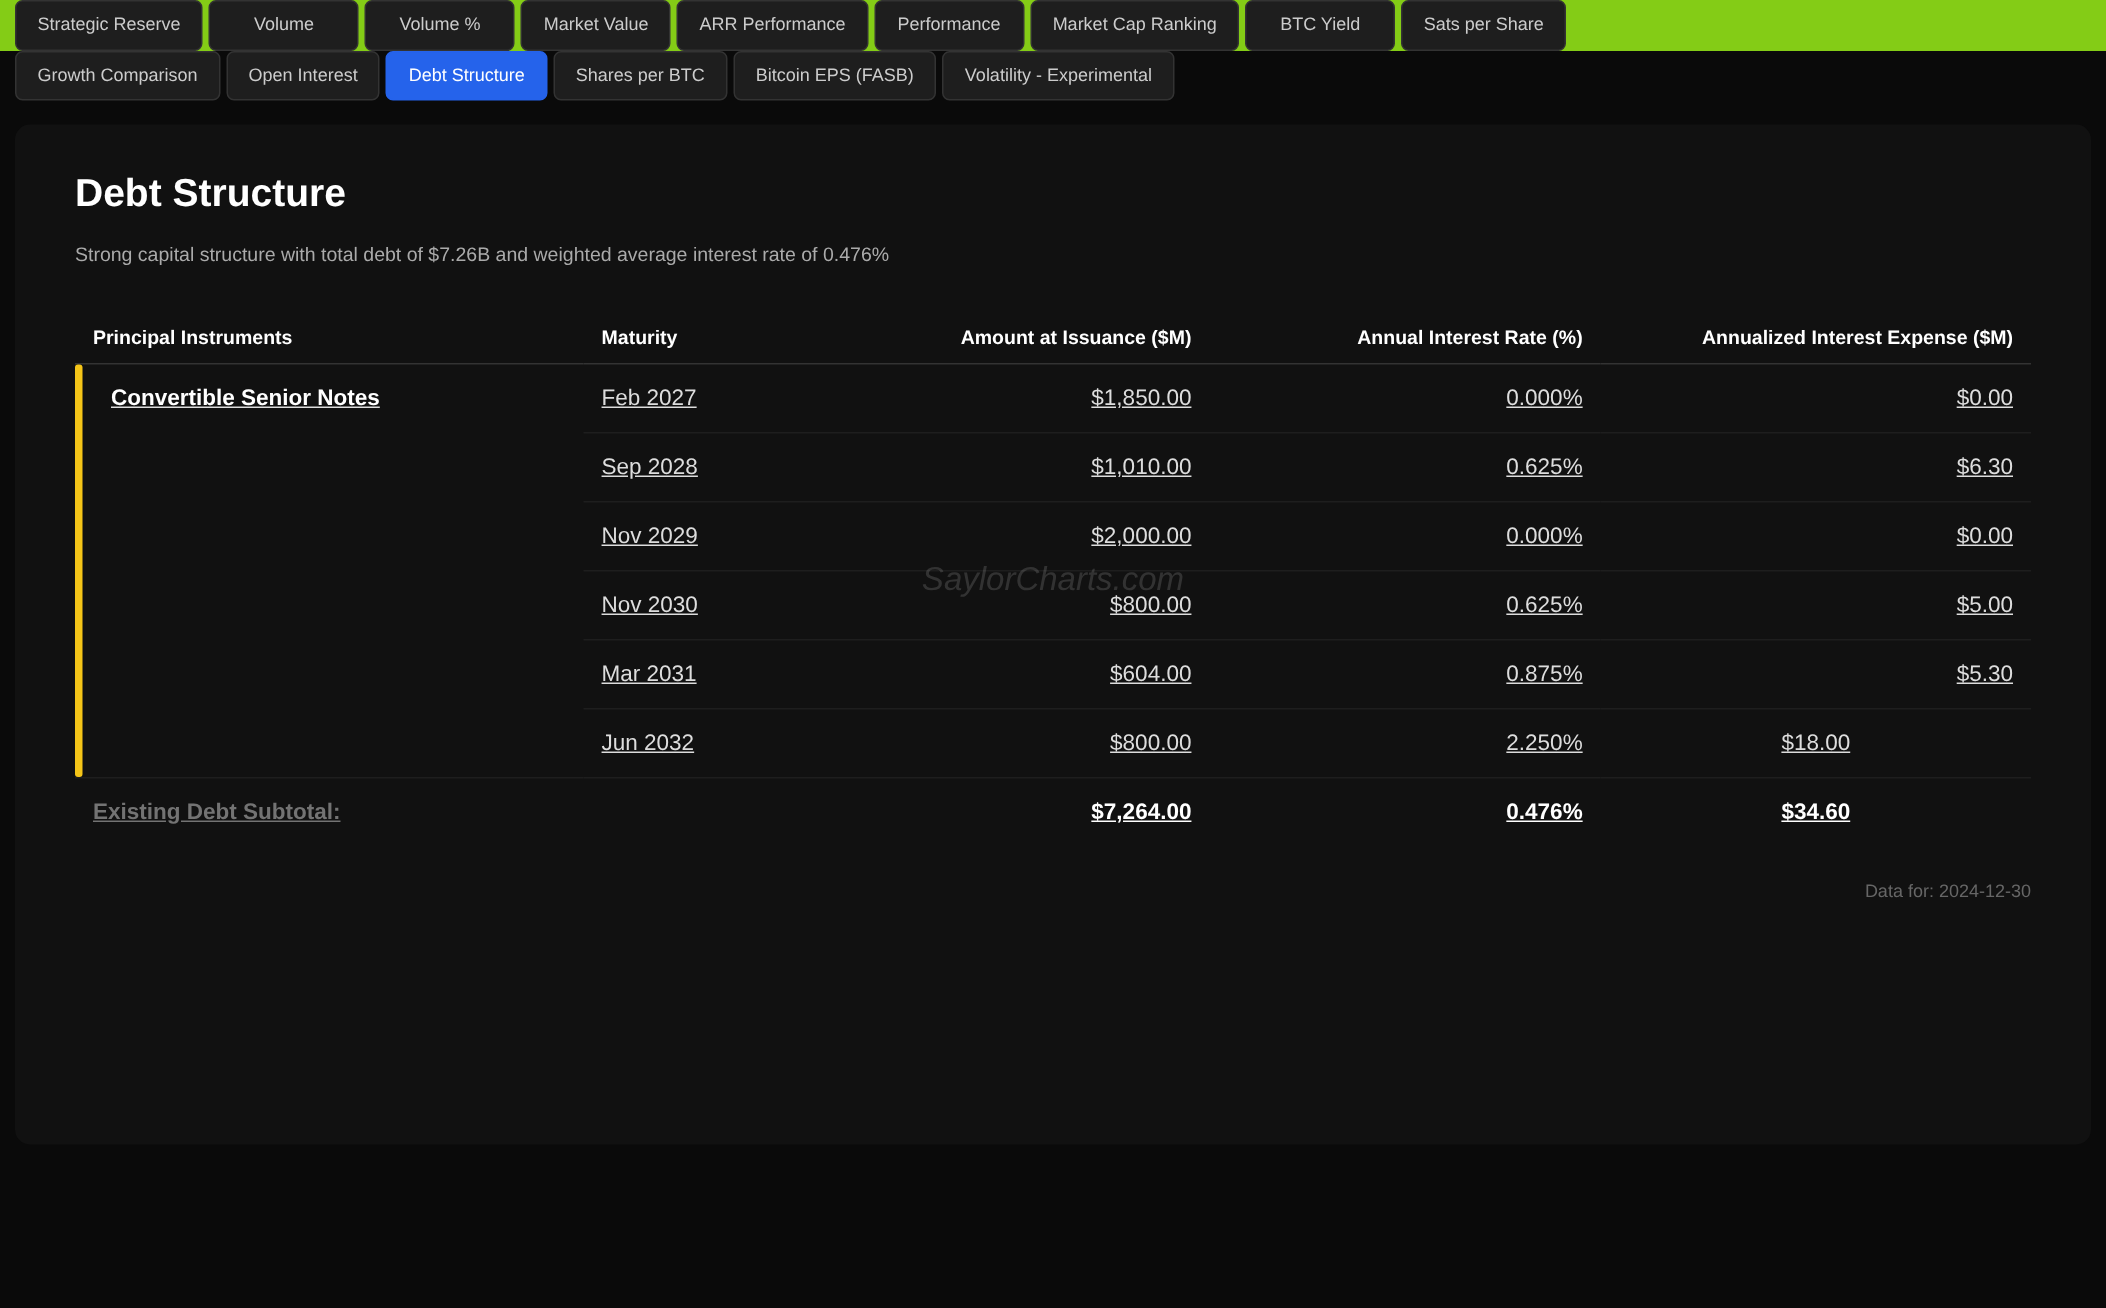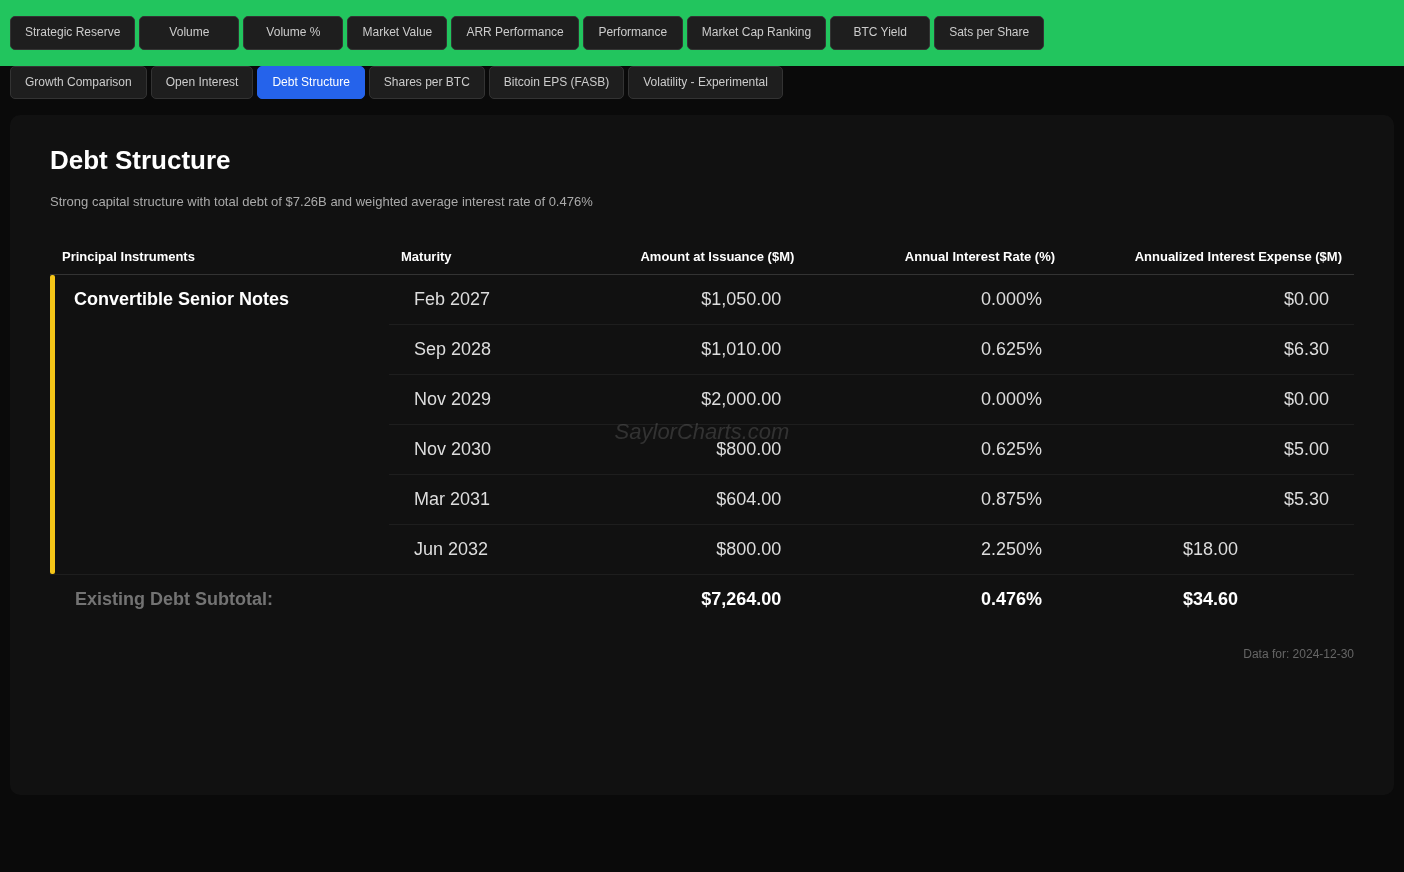--- a/index.html
+++ b/index.html
@@ -8,22 +8,22 @@
       color: #fff;
       font-family: Arial, sans-serif;
       font-size: 13px;
       min-height: 872px;
       width: 1404px;
     }
     .nav-bar {
       display: flex;
       flex-wrap: wrap;
       gap: 4px;
-      padding: 16px 10px;
-      background: #22c55e;
+      padding: 0 10px;
+      background: #84cc16;
     }
     .nav-btn {
       background: #1e1e1e;
       color: #ccc;
       border: 1px solid #333;
       border-radius: 5px;
       padding: 8px 14px;
       cursor: pointer;
       font-size: 12px;
       text-align: center;
@@ -66,24 +66,25 @@
     .data-table th {
       color: #fff;
       font-weight: bold;
       font-size: 13px;
       padding: 10px 12px;
       text-align: left;
       border-bottom: 1px solid #333;
     }
     .data-table th.right { text-align: right; }
     .data-table td {
-      padding: 14px 25px;
+      padding: 14px 12px;
       color: #ddd;
-      font-size: 18px;
+      font-size: 15px;
       border-bottom: 1px solid #1e1e1e;
+      text-decoration: underline;
     }
     .yellow-bar {
       position: absolute;
       left: 0;
       top: 0;
       bottom: 0;
       width: 5px;
       background: #f5c518;
       border-radius: 2px;
     }
@@ -165,21 +166,21 @@
           </th>
           <th class="right" style="width:220px;">
             <span>Annualized Interest Expense ($M)</span>
           </th>
         </tr>
       </thead>
       <tbody id="table-body">
       <tr>
             <td rowspan="6" style="position: relative; padding-left: 24px; vertical-align: top;"><div class="yellow-bar" style="position: absolute; left: 0px; top: 0px; bottom: 0px; width: 5px; background: rgb(245, 197, 24); border-radius: 2px;"></div><span style="font-weight: bold; color: rgb(255, 255, 255);">Convertible Senior Notes</span></td>
             <td>Feb 2027</td>
-            <td style="text-align: right;">$1,050.00</td>
+            <td style="text-align: right;">$1,850.00</td>
             <td style="text-align: right;">0.000%</td>
             <td style="text-align: right;">$0.00</td>
           </tr>
           <tr>
             <td>Sep 2028</td>
             <td style="text-align: right;">$1,010.00</td>
             <td style="text-align: right;">0.625%</td>
             <td style="text-align: right;">$6.30</td>
           </tr>
           <tr>

